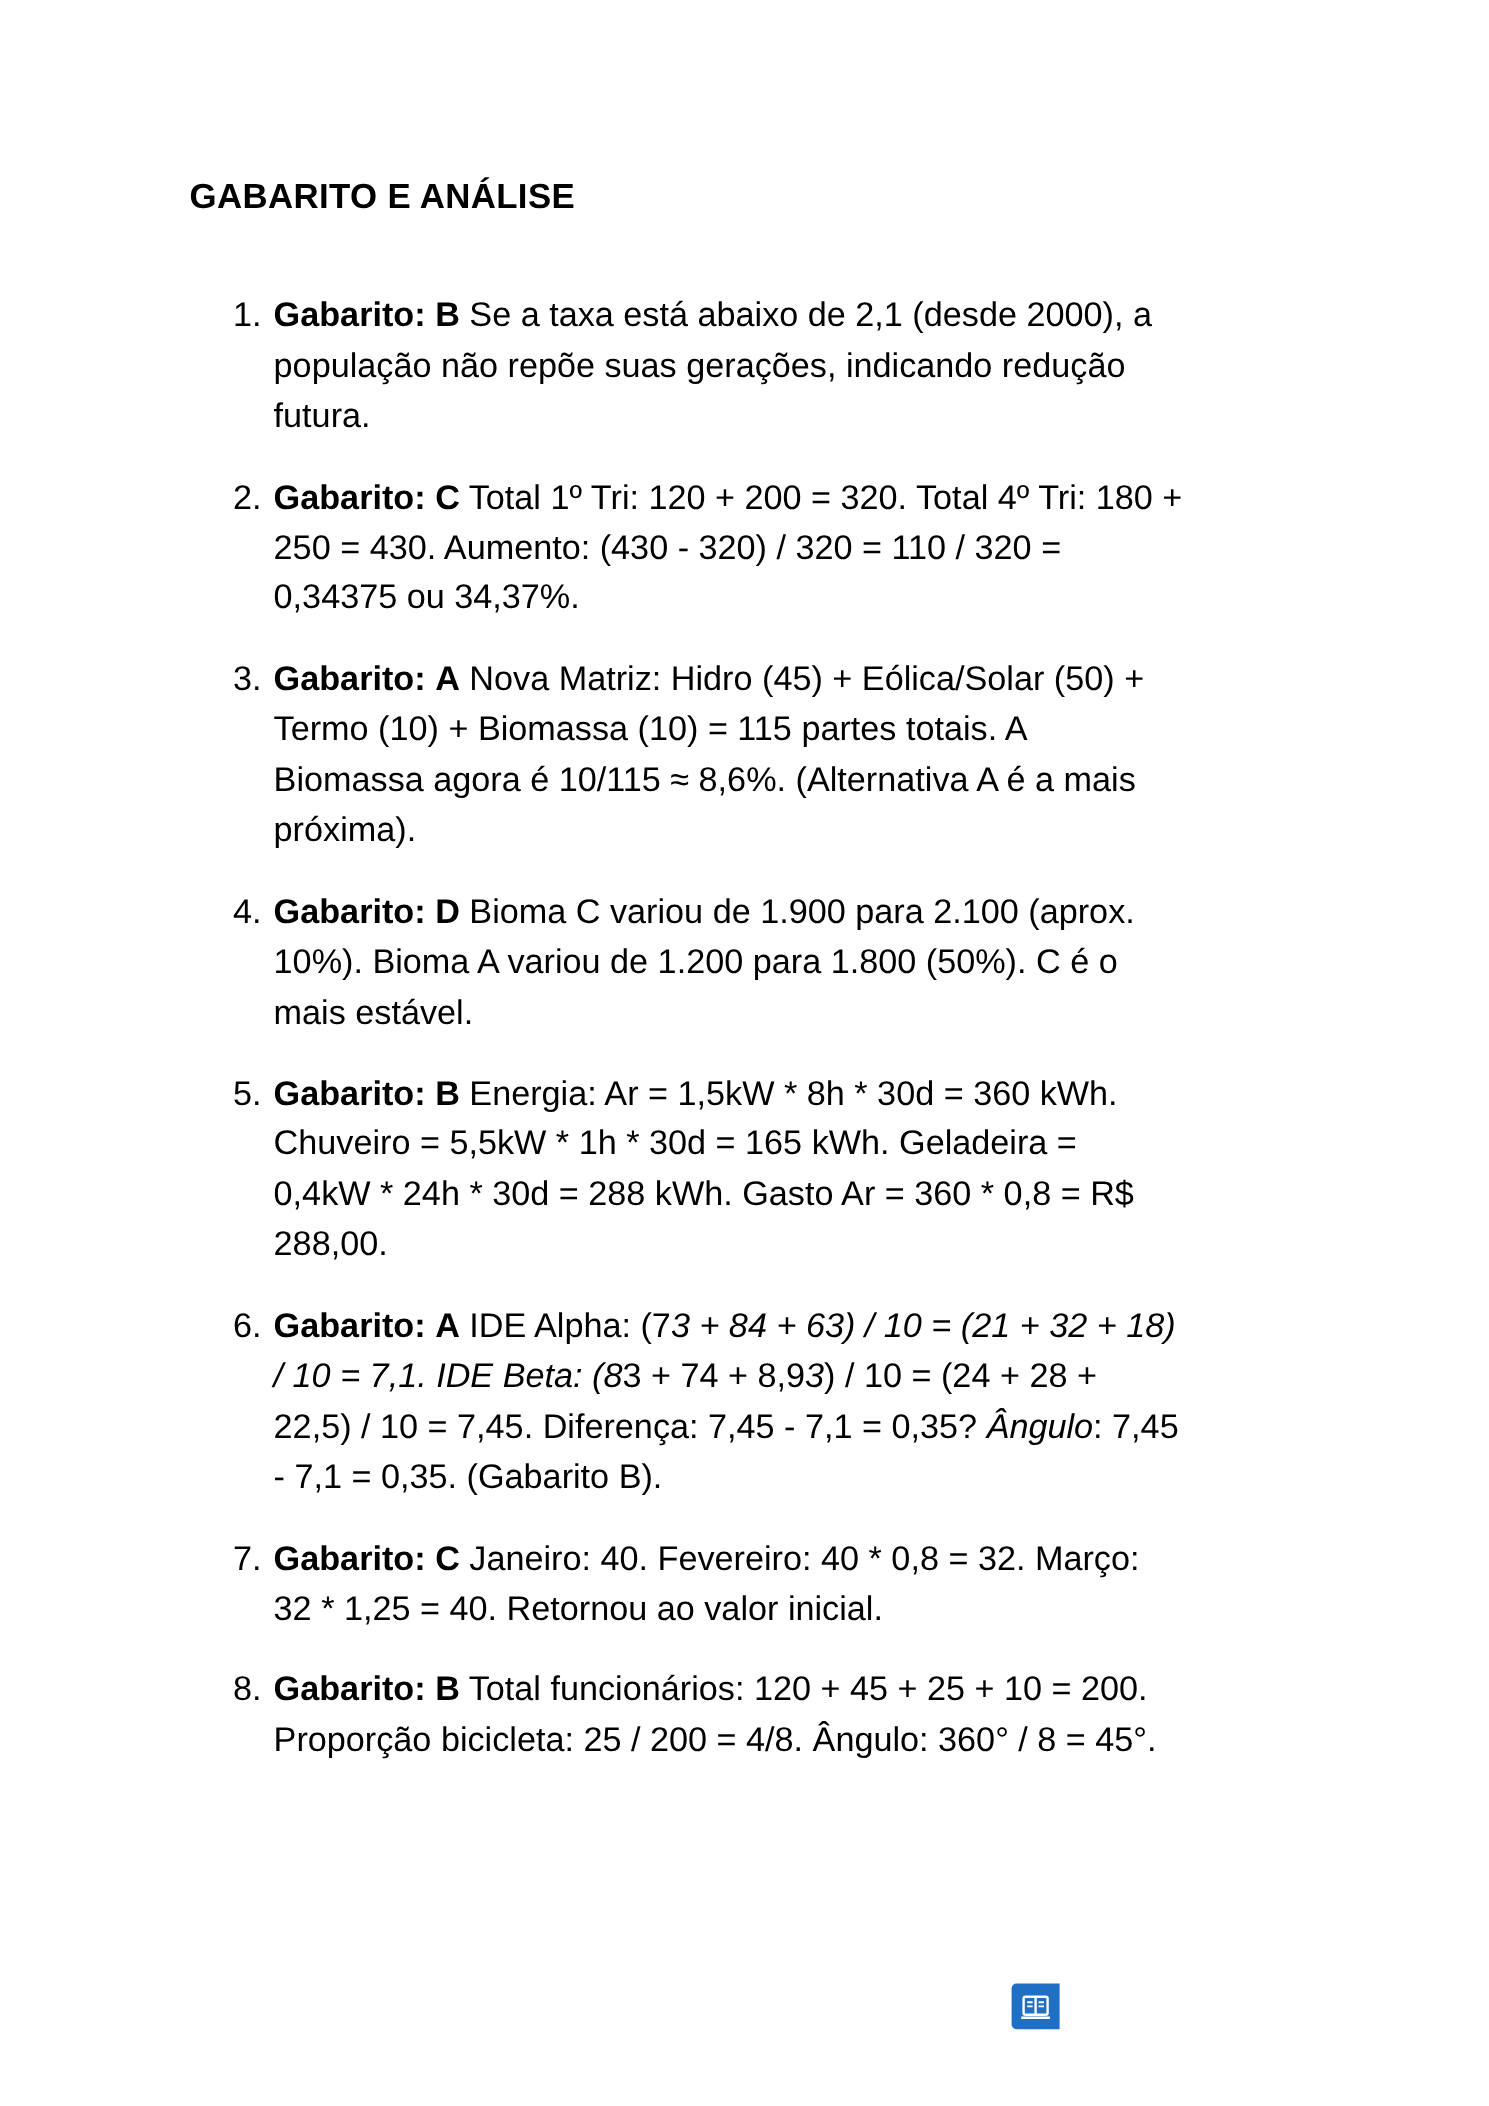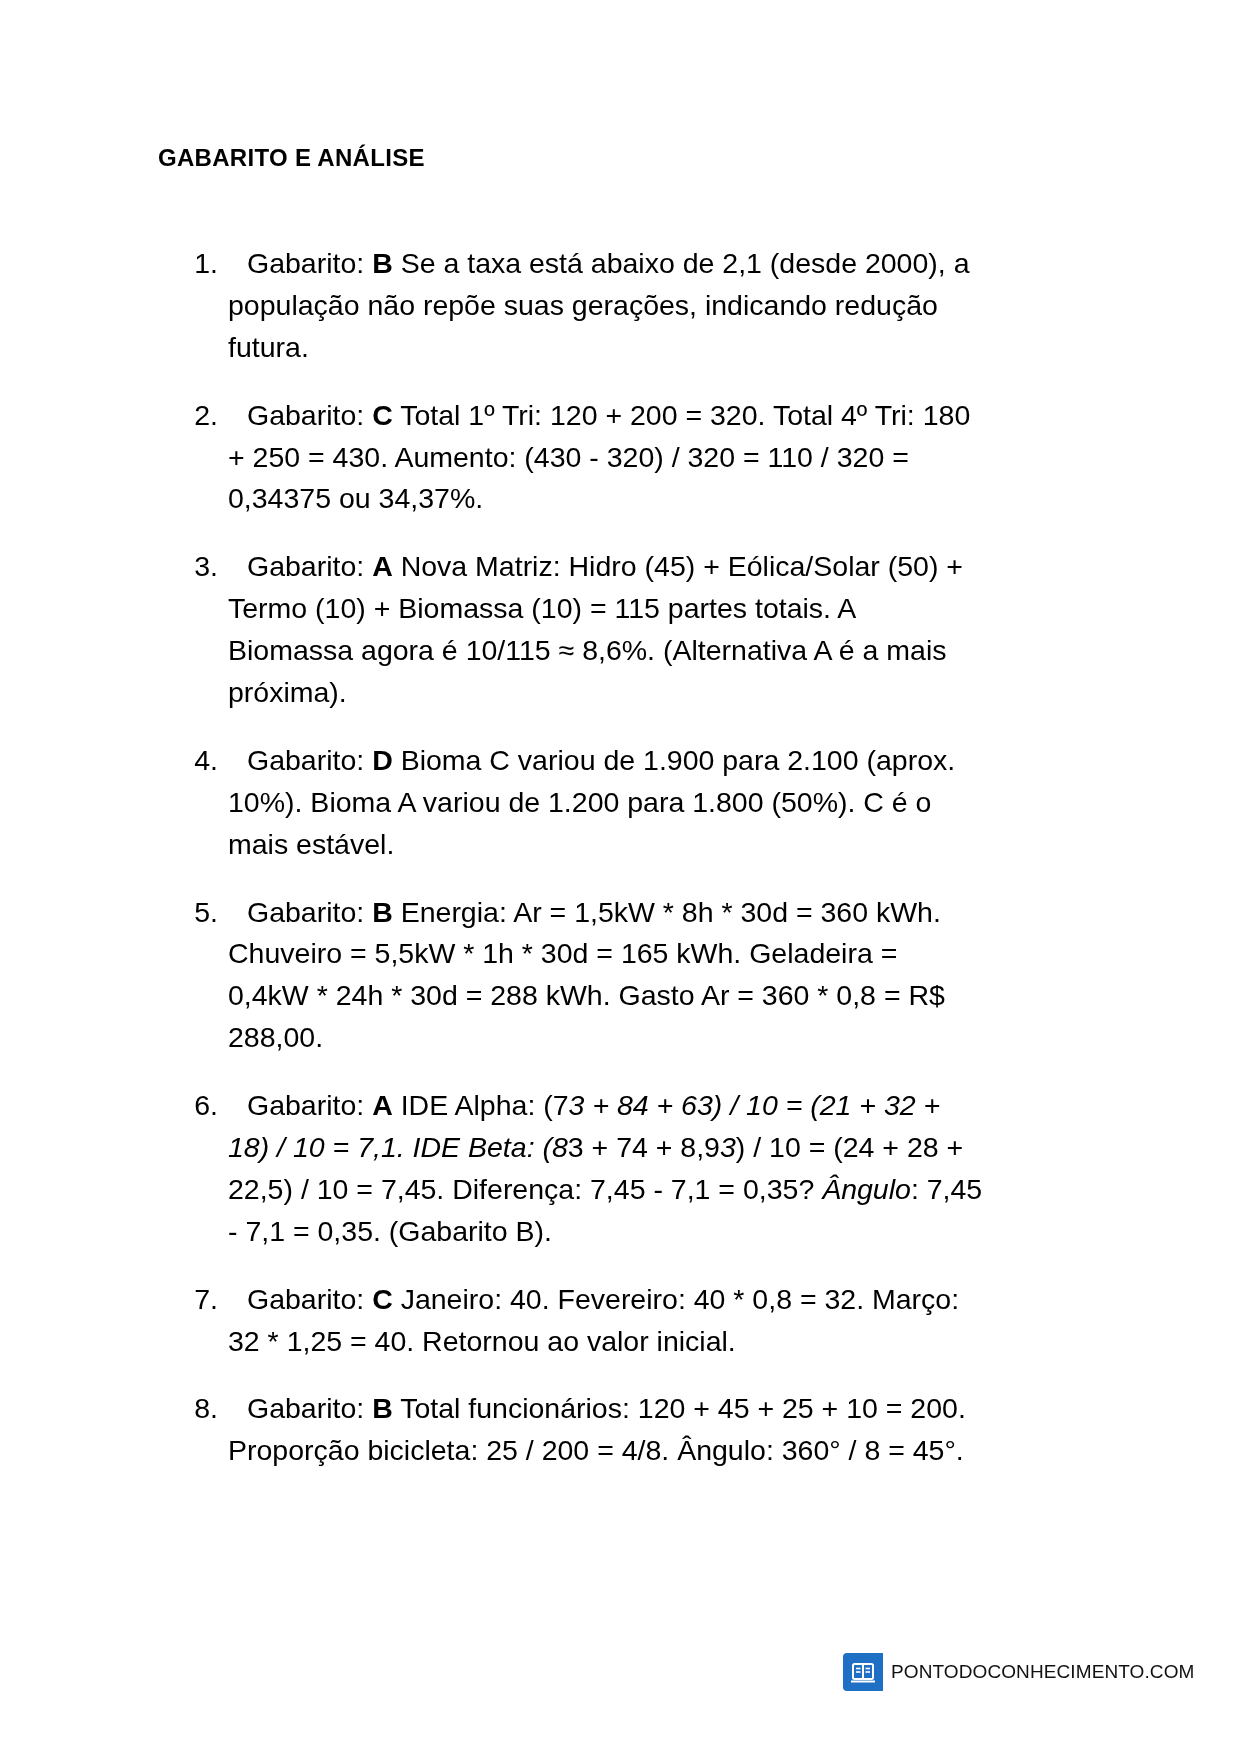--- a/index.html
+++ b/index.html
@@ -17,21 +17,21 @@
   }
   .page {
     position: absolute;
     inset: 0;
     background: #ffffff;
   }
   .doc-title {
     position: absolute;
     left: 158px;
     top: 128px;
-    font-size: 24px;
+    font-size: 29px;
     font-weight: bold;
     letter-spacing: 0.3px;
     line-height: 1.2;
     white-space: nowrap;
     text-align: center;
   }
   .answer-list {
     position: absolute;
     left: 186px;
     top: 243px;
@@ -57,22 +57,21 @@
     top: 0;
     width: 32px;
     text-align: right;
     font-size: 28.5px;
     line-height: 1.47;
   }
   .item-body {
     display: block;
   }
   .lead {
-    font-weight: normal;
-    margin-left: 19px;
+    font-weight: bold;
   }
   .key {
     font-weight: bold;
   }
   em {
     font-style: italic;
   }
   .footer-badge {
     position: absolute;
     left: 843px;
@@ -163,16 +162,15 @@
       <svg width="26" height="24" viewBox="0 0 26 24" aria-hidden="true">
         <rect x="3" y="4" width="20" height="15" rx="1.5" fill="none" stroke="#ffffff" stroke-width="2"></rect>
         <line x1="13" y1="4" x2="13" y2="19" stroke="#ffffff" stroke-width="2"></line>
         <line x1="6" y1="8.5" x2="10.5" y2="8.5" stroke="#ffffff" stroke-width="1.6"></line>
         <line x1="6" y1="12" x2="10.5" y2="12" stroke="#ffffff" stroke-width="1.6"></line>
         <line x1="15.5" y1="8.5" x2="20" y2="8.5" stroke="#ffffff" stroke-width="1.6"></line>
         <line x1="15.5" y1="12" x2="20" y2="12" stroke="#ffffff" stroke-width="1.6"></line>
         <line x1="1" y1="21.5" x2="25" y2="21.5" stroke="#ffffff" stroke-width="2"></line>
       </svg>
     </span>
-    <span class="badge-text">PONTODOCONHECIMENTO.COM</span>
   </div>
 
 </div>
 
 </body></html>

